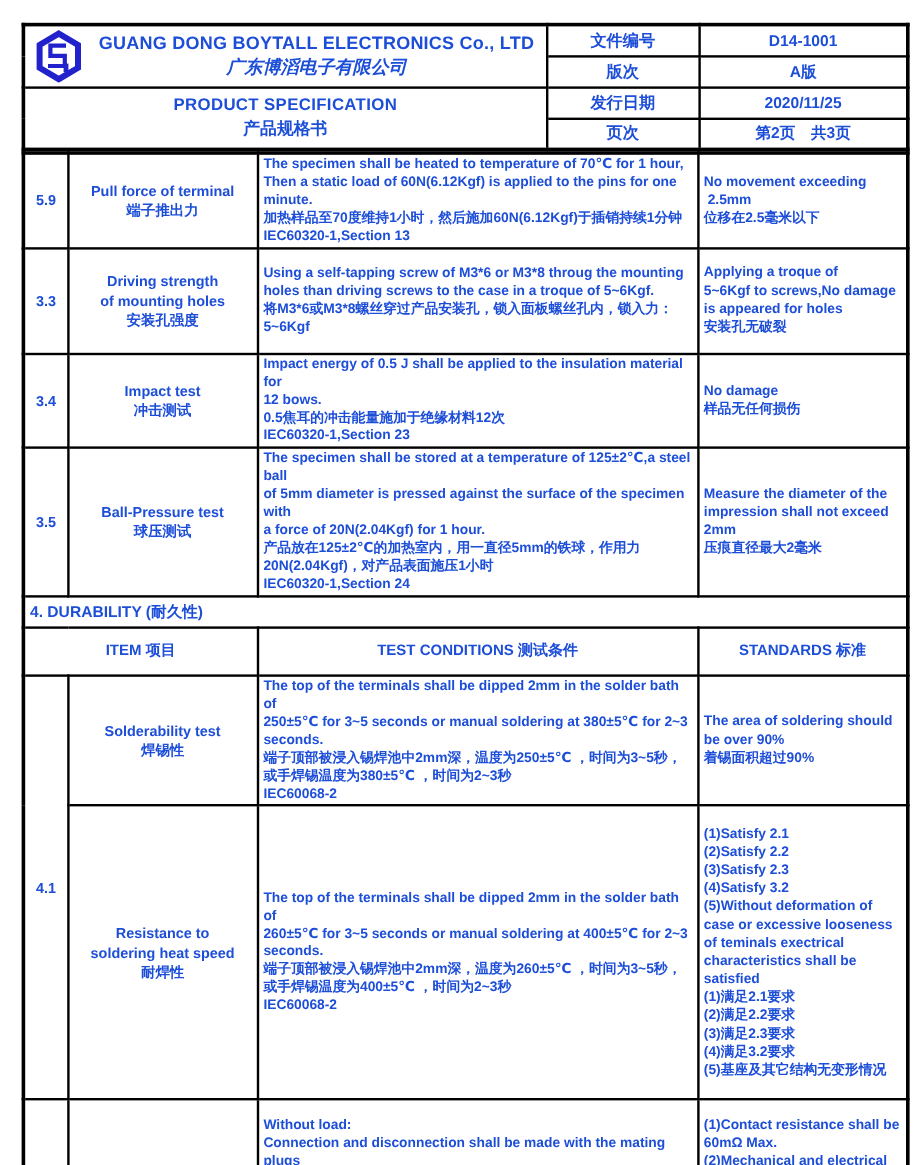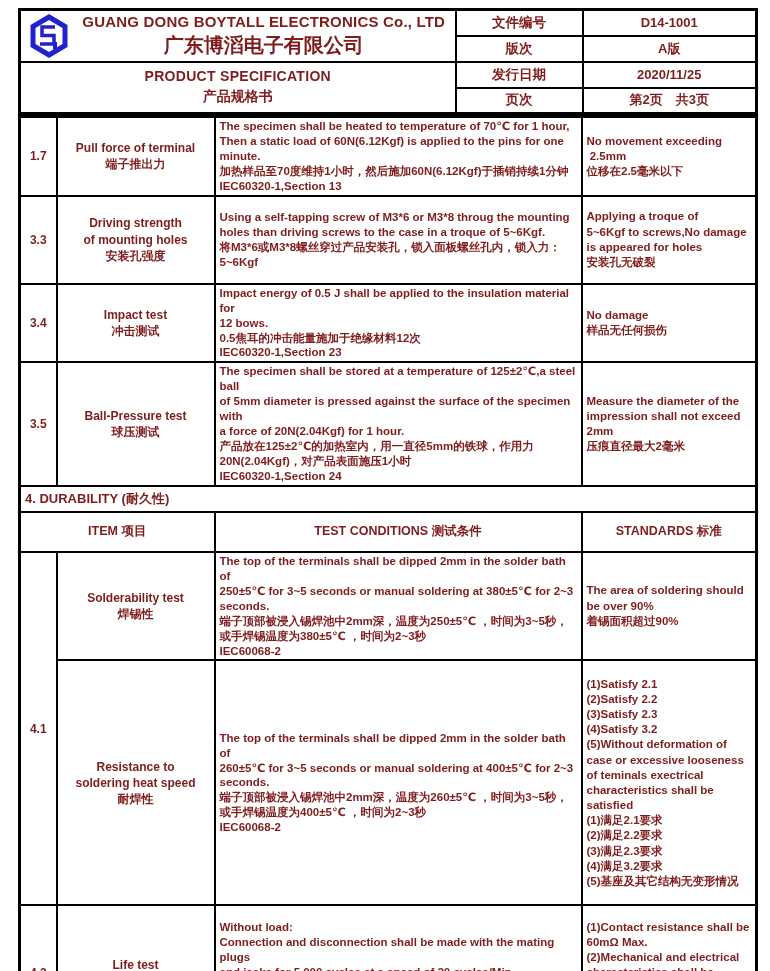--- a/index.html
+++ b/index.html
@@ -1,33 +1,33 @@
 <!DOCTYPE html>
 <html><head>
 <meta charset="utf-8">
 <style>
   html,body{margin:0;padding:0;background:#e9e9e9;}
   .page{
     width:770px;height:971px;margin:0 auto;background:#ffffff;
-    box-sizing:border-box;padding:8px 15px 0 18px;
+    box-sizing:border-box;padding:19px 15px 0 18px;
     font-family:"Liberation Sans","DejaVu Sans",sans-serif;
-    color:#7f1d1d;font-weight:700;
+    color:#1d4ed8;font-weight:700;
   }
   table.tbl{border-collapse:collapse;table-layout:fixed;width:737px;}
   table.tbl td{border:2px solid #000;box-sizing:border-box;padding:1px 4px;vertical-align:middle;overflow:hidden;}
   table.header-tbl{border:3px solid #000;}
   table.main-tbl{border:3px solid #000;}
   
   .h26{height:26px;}
   .company-cell{text-align:center;}
   .company-flex{display:flex;align-items:center;justify-content:flex-start;gap:8px;padding-left:4px;}
   .logo{flex:0 0 auto;display:inline-flex;}
   .company-text{flex:1 1 auto;text-align:center;}
   .company-en{font-size:15px;letter-spacing:0.2px;}
-  .company-cn{font-size:20px;margin-top:2px;}
+  .company-cn{font-size:15px;margin-top:2px;font-style:italic;}
   .title-cell{text-align:center;}
   .title-en{font-size:14px;letter-spacing:0.3px;}
   .title-cn{font-size:14px;margin-top:4px;}
   .meta-label{text-align:center;font-size:13.5px;}
   .meta-value{text-align:center;font-size:13px;}
   
   .h78{height:78px;}.h88{height:88px;}.h59{height:59px;}.h98{height:98px;}
   .h30{height:26px;margin-top:48px;}.h24{height:40px;}.h245{height:245px;}.h135{height:135px;}
   .id-cell{text-align:center;font-size:12px;padding:1px 1px;}
   .item-cell{text-align:center;font-size:12px;white-space:pre-wrap;line-height:1.35;}
@@ -88,21 +88,21 @@
 
   <table class="tbl main-tbl">
     <colgroup>
         <col style="width:37px">
         <col style="width:158px">
         <col style="width:367px">
         <col style="width:175px">
       </colgroup>
     <tbody>
       <tr class="h78">
-        <td class="id-cell">1.7</td>
+        <td class="id-cell">5.9</td>
         <td class="item-cell">Pull force of terminal
 端子推出力</td>
         <td class="cond-cell">The specimen shall be heated to temperature of 70℃ for 1 hour,
 Then a static load of 60N(6.12Kgf) is applied to the pins for one
 minute.
 加热样品至70度维持1小时，然后施加60N(6.12Kgf)于插销持续1分钟
 IEC60320-1,Section 13</td>
         <td class="std-cell">No movement exceeding
  2.5mm
 位移在2.5毫米以下</td>

